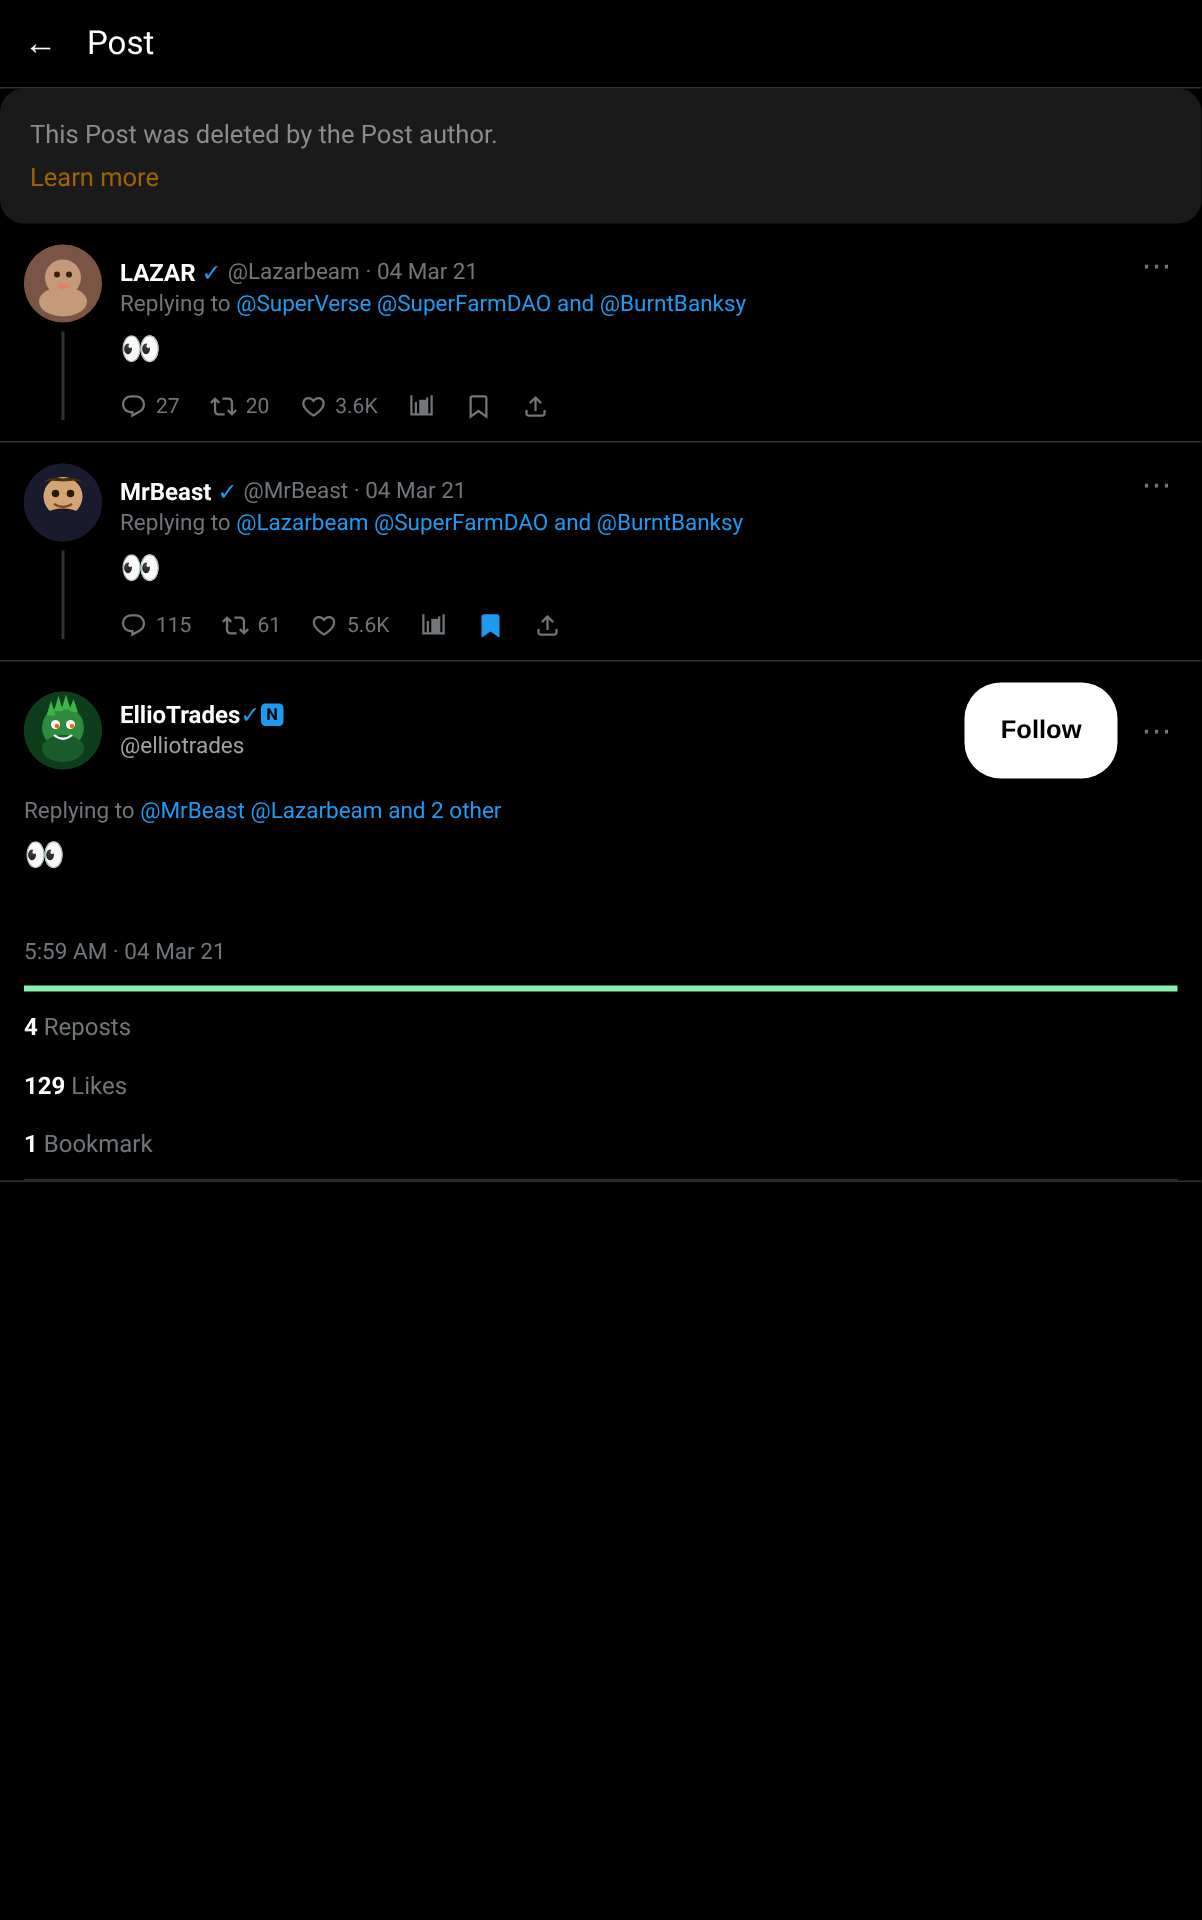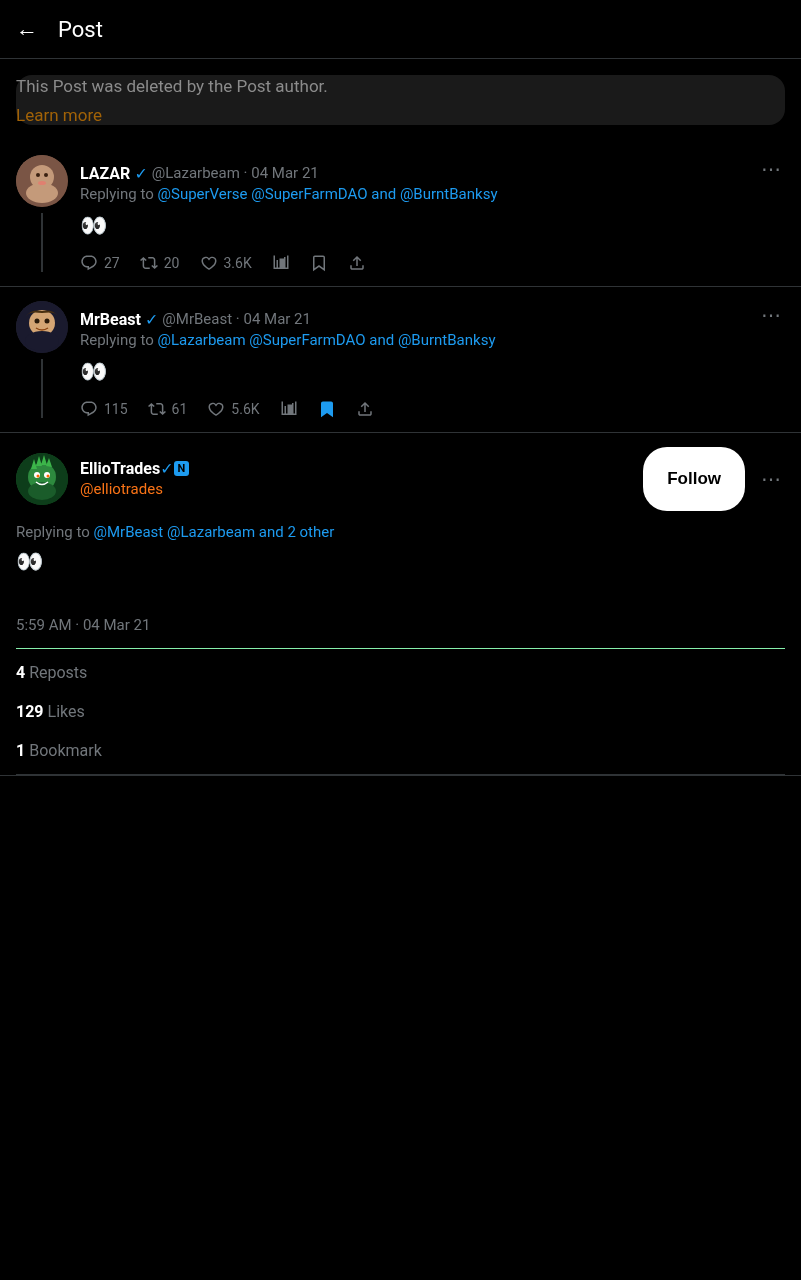--- a/index.html
+++ b/index.html
@@ -28,23 +28,23 @@
       color: #fff;
     }
     .header-title {
       font-size: 22px;
       font-weight: 400;
       color: #fff;
     }
 
     
     .deleted-notice {
-      margin: 16px;
       background: #1a1a1a;
       border-radius: 16px;
+      padding: 20px;
     }
     .deleted-notice-text {
       color: #8b8b8b;
       font-size: 17px;
       line-height: 1.4;
       margin-bottom: 6px;
     }
     .deleted-notice-link {
       color: #a16207;
       font-size: 17px;
@@ -200,21 +200,21 @@
       background: #fff;
       color: #000;
       border: none;
       border-radius: 24px;
       padding: 22px 24px;
       font-size: 17px;
       font-weight: 700;
       cursor: pointer;
     }
     .tweet-expanded-handle {
-      color: #f97316;
+      color: #a3a3a3;
       font-size: 15px;
       margin-top: 2px;
     }
     .tweet-expanded-body {
       padding: 0 0 12px 0;
     }
     .tweet-expanded-reply {
       color: #71767b;
       font-size: 15px;
       margin-bottom: 8px;
@@ -224,21 +224,21 @@
       text-decoration: none;
     }
     .tweet-expanded-content {
       font-size: 22px;
       margin-bottom: 16px;
     }
     .tweet-timestamp {
       color: #71767b;
       font-size: 15px;
       padding: 14px 0;
-      border-bottom: 1px solid #86efac;
+      border-bottom: 4px solid #86efac;
     }
     .tweet-stats {
       display: flex;
       gap: 20px;
       padding: 14px 0;
       border-bottom: 1px solid #2f3336;
       font-size: 16px;
       flex-direction: column;
     }
     .stat-item {

